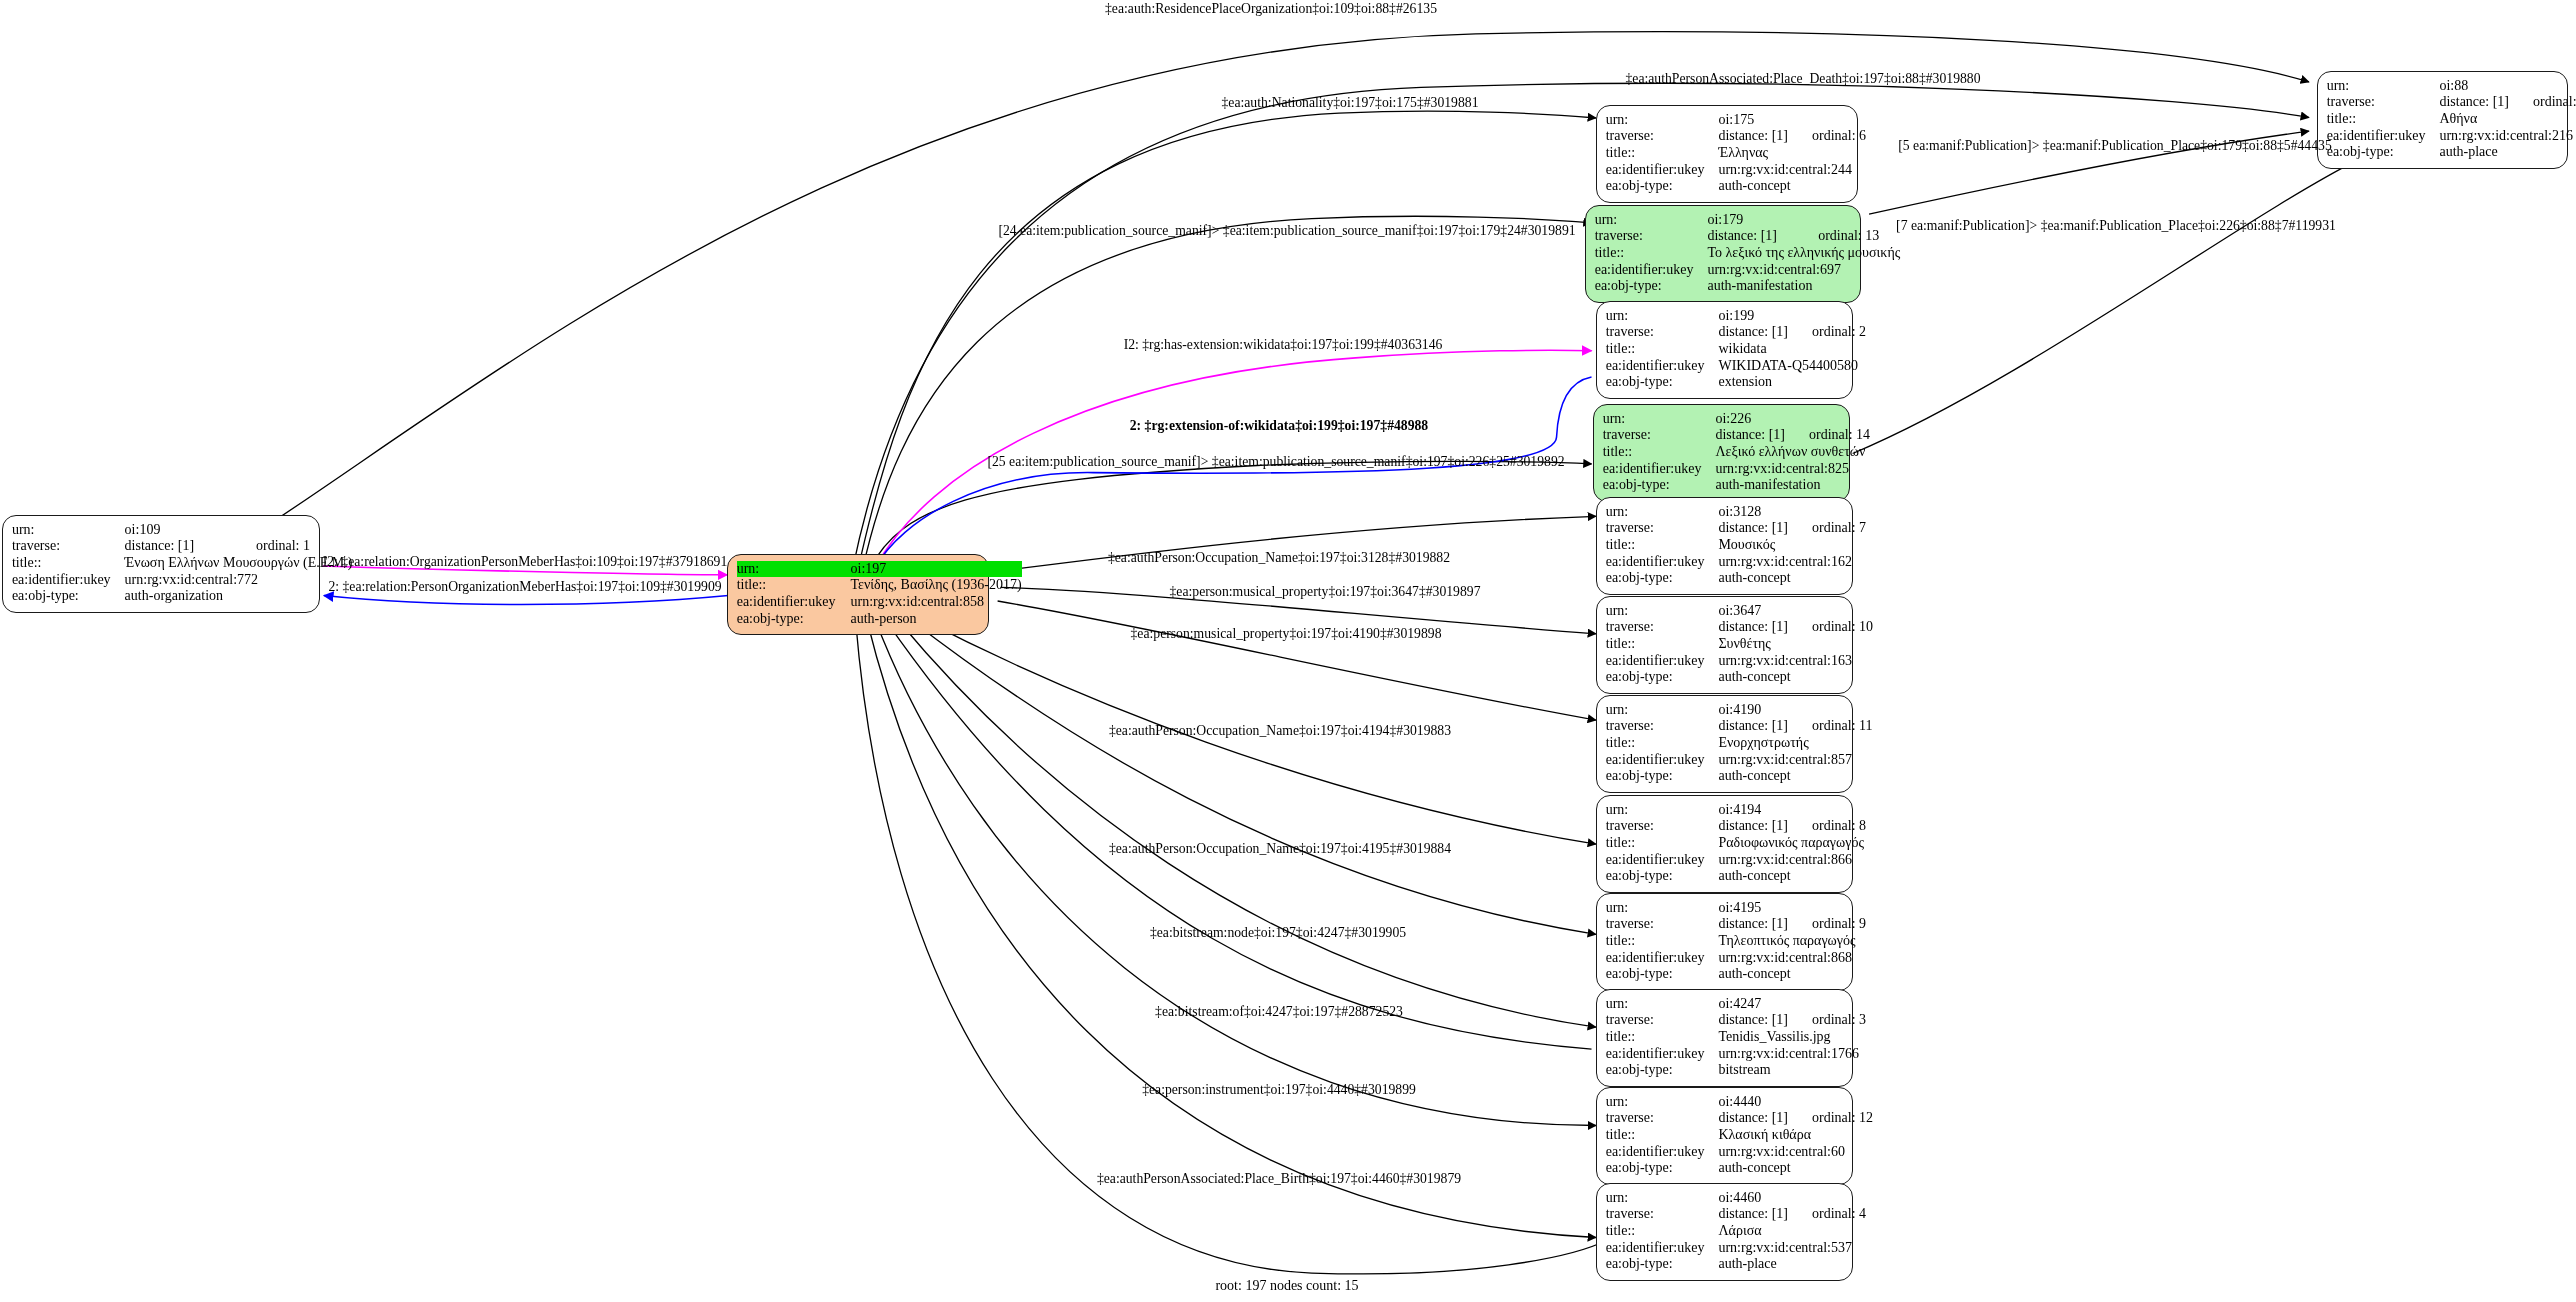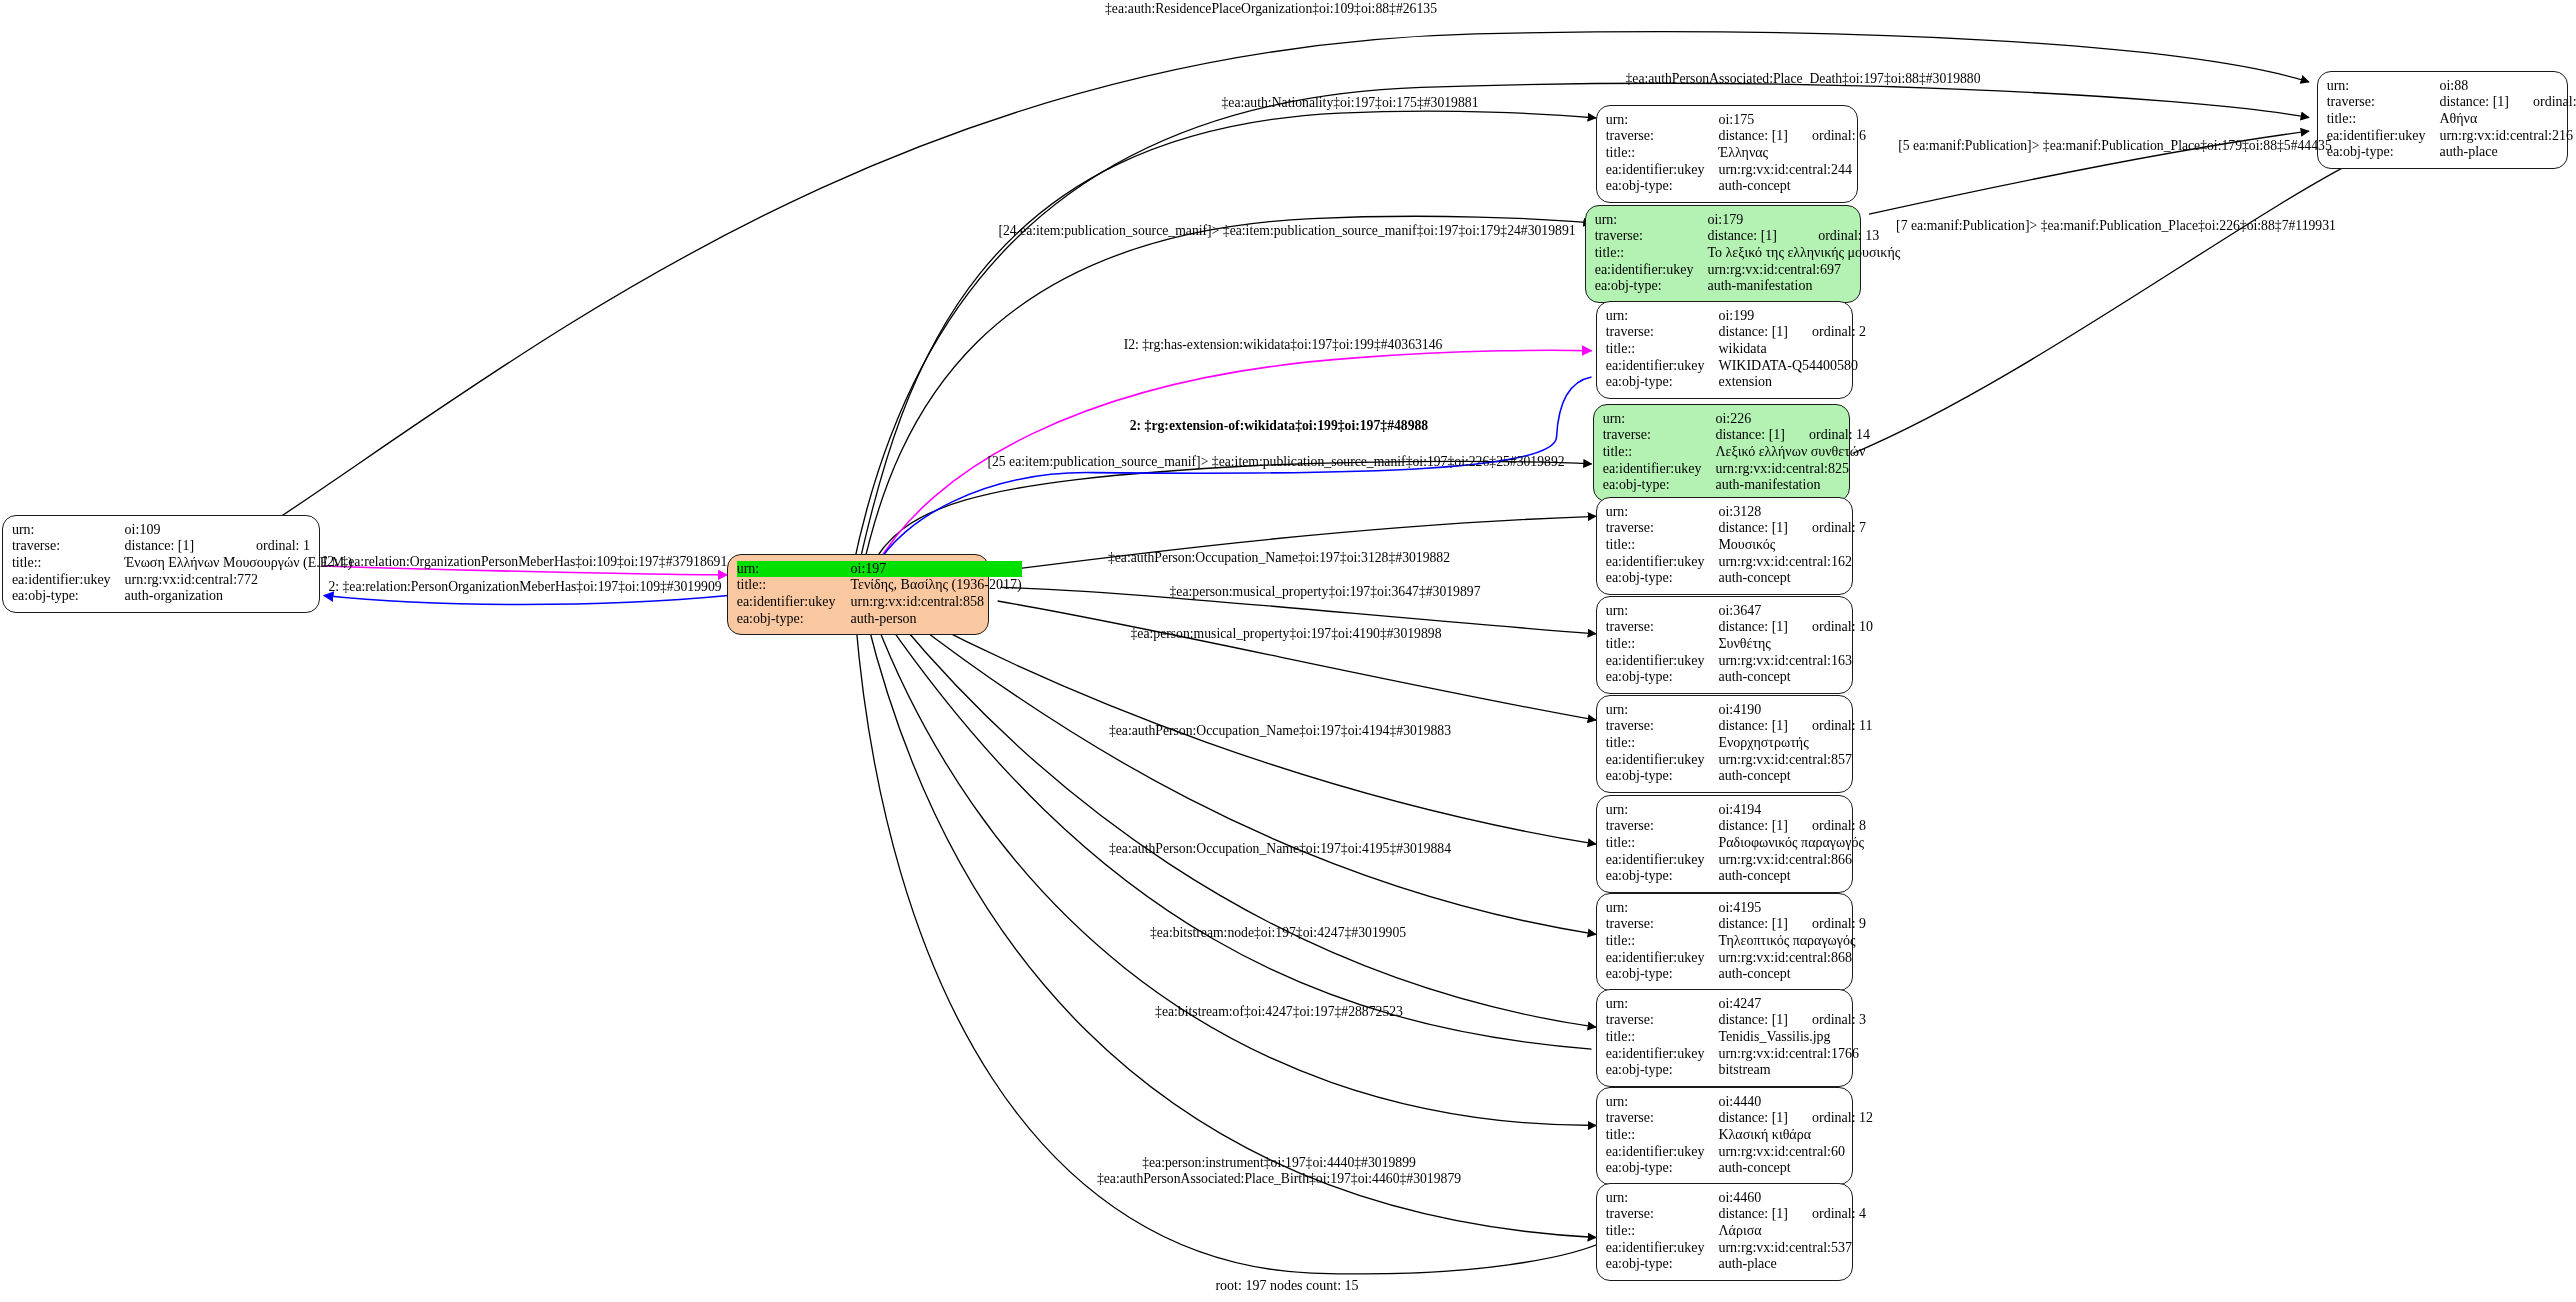--- a/index.html
+++ b/index.html
@@ -587,19 +587,19 @@
   <div class="edge-label" style="left:2116px; top:219px;">[7 ea:manif:Publication]&gt; ‡ea:manif:Publication_Place‡oi:226‡oi:88‡7#119931</div>
   <div class="edge-label mag" style="left:525px; top:555px;">I2: ‡ea:relation:OrganizationPersonMeberHas‡oi:109‡oi:197‡#37918691</div>
   <div class="edge-label" style="left:525px; top:580px;">2: ‡ea:relation:PersonOrganizationMeberHas‡oi:197‡oi:109‡#3019909</div>
   <div class="edge-label" style="left:1279px; top:551px;">‡ea:authPerson:Occupation_Name‡oi:197‡oi:3128‡#3019882</div>
   <div class="edge-label" style="left:1286px; top:585px;margin-left:39px;">‡ea:person:musical_property‡oi:197‡oi:3647‡#3019897</div>
   <div class="edge-label" style="left:1286px; top:627px;">‡ea:person:musical_property‡oi:197‡oi:4190‡#3019898</div>
   <div class="edge-label" style="left:1280px; top:724px;">‡ea:authPerson:Occupation_Name‡oi:197‡oi:4194‡#3019883</div>
   <div class="edge-label" style="left:1280px; top:842px;">‡ea:authPerson:Occupation_Name‡oi:197‡oi:4195‡#3019884</div>
   <div class="edge-label" style="left:1278px; top:926px;">‡ea:bitstream:node‡oi:197‡oi:4247‡#3019905</div>
   <div class="edge-label" style="left:1279px; top:1005px;">‡ea:bitstream:of‡oi:4247‡oi:197‡#28872523</div>
-  <div class="edge-label" style="left:1279px; top:1156px;">‡ea:person:instrument‡oi:197‡oi:4440‡#3019899</div>
+  <div class="edge-label" style="left:1279px; top:1083px;">‡ea:person:instrument‡oi:197‡oi:4440‡#3019899</div>
   <div class="edge-label" style="left:1279px; top:1172px;">‡ea:authPersonAssociated:Place_Birth‡oi:197‡oi:4460‡#3019879</div>
 
   <div class="caption" style="left:1287px; top:1278px;">root: 197 nodes count: 15</div>
 
 </div>
 
 
 </body></html>

